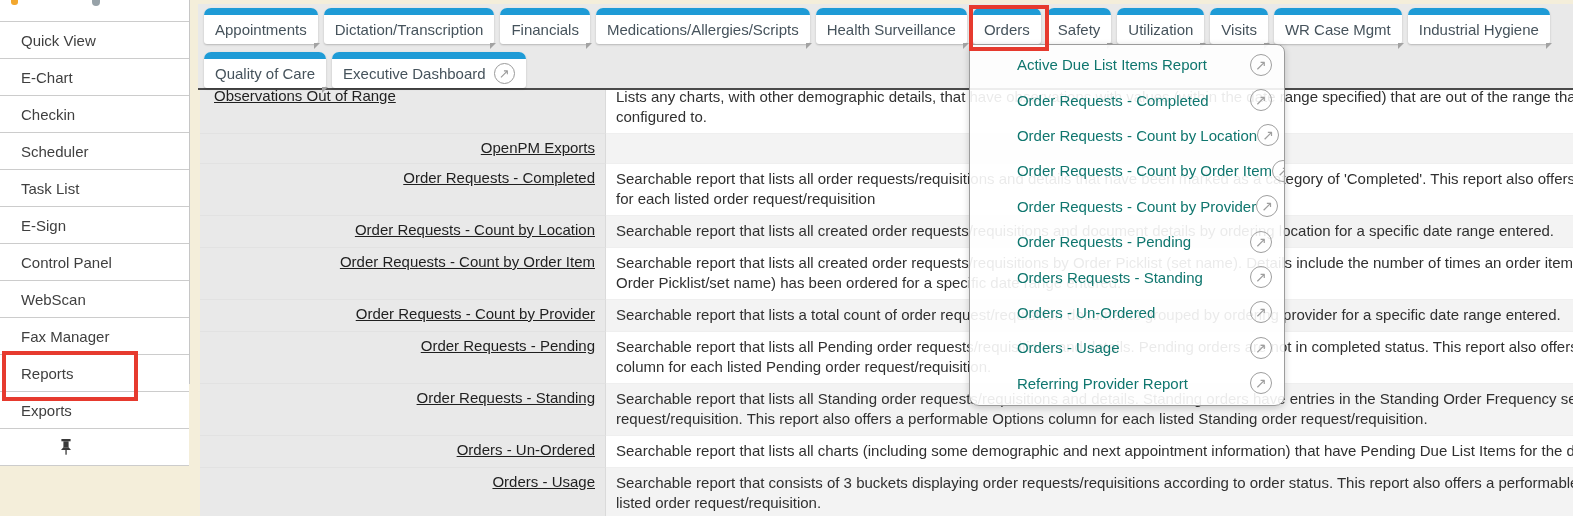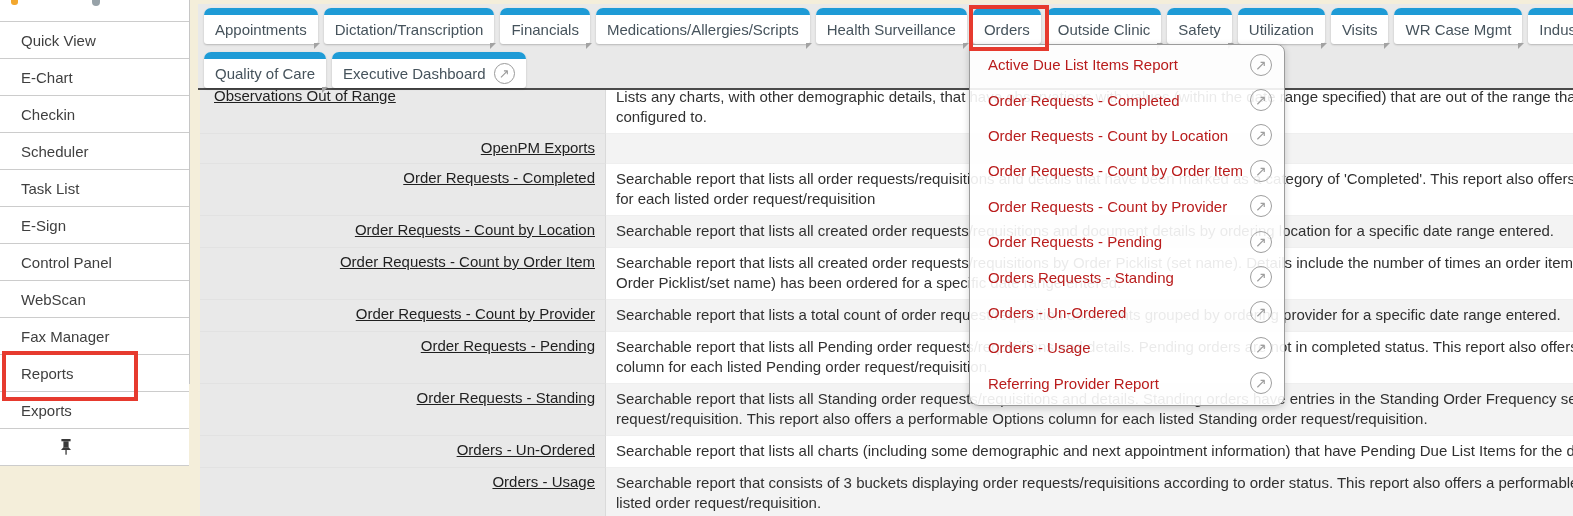--- a/index.html
+++ b/index.html
@@ -58,21 +58,21 @@
   .dline { white-space:nowrap; overflow:hidden; height:20px; line-height:20px; }
 
   
   .dropdown { position:absolute; top:100%; left:-4px; width:316px;
               background:rgba(255,255,255,0.9); border:1px solid #9c9c9c;
               border-radius:4px 8px 10px 10px; box-shadow:0 2px 7px rgba(0,0,0,0.18);
               z-index:14; overflow:hidden; }
   .dd-list { display:flex; flex-direction:column; padding:2px 0 4px 0; }
   .dd-item { height:35.4px; display:flex; align-items:center; justify-content:space-between;
              padding:0 12px 0 18px; cursor:pointer; }
-  .dd-label { font-size:15px; color:#b91c1c; white-space:nowrap; }
+  .dd-label { font-size:15px; color:#0f766e; white-space:nowrap;margin-left:29px; }
   .dd-icon { width:22px; height:22px; border:1px solid #9e9e9e; border-radius:50%; flex:none;
              color:#9e9e9e; font-size:14px; line-height:20px; text-align:center; }
 </style>
 </head>
 <body>
 
 <div class="app">
 
   <aside class="sidebar">
     <div class="side-top">
@@ -217,24 +217,20 @@
         </div>
 
         <div class="dd-item">
           <span class="dd-label">Referring Provider Report</span>
           <span class="dd-icon">↗</span>
         </div>
       </div>
   </div>
           </div>
 
-          <div class="tab fold">
-            <span class="tab-label">Outside Clinic</span>
-
-          </div>
 
           <div class="tab fold">
             <span class="tab-label">Safety</span>
 
           </div>
 
           <div class="tab fold">
             <span class="tab-label">Utilization</span>
 
           </div>

